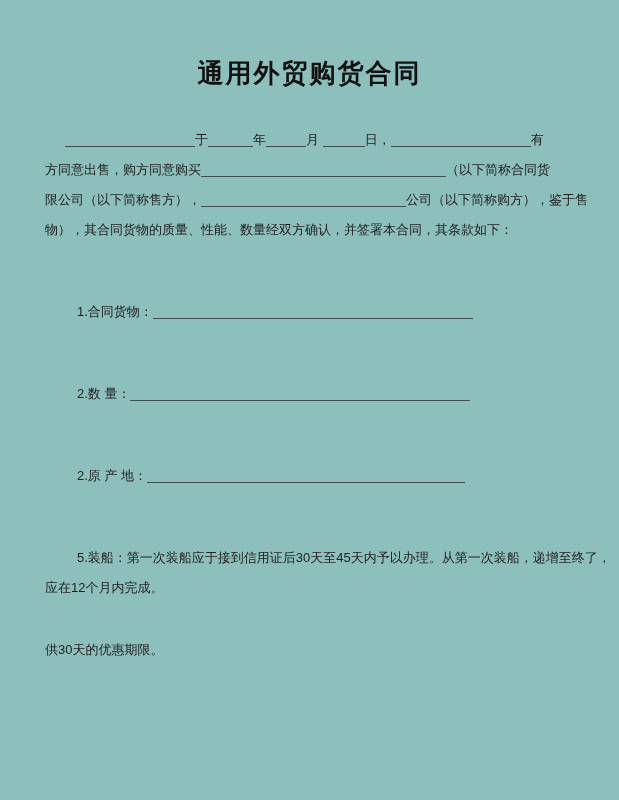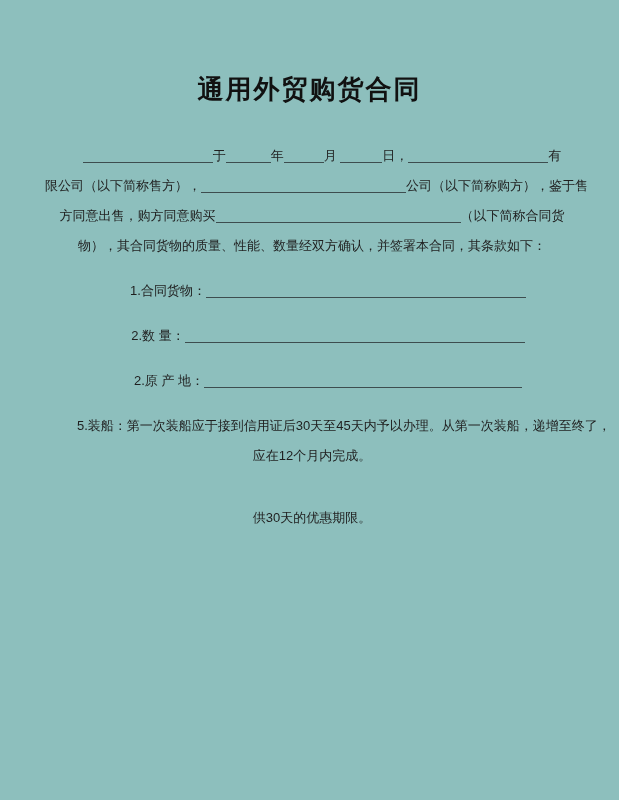--- a/index.html
+++ b/index.html
@@ -5,54 +5,54 @@
   html, body { margin: 0; padding: 0; }
   body {
     width: 619px;
     height: 800px;
     background: #8dbfbd;
     font-family: "Liberation Sans", "DejaVu Sans", sans-serif;
     color: #1f1f1f;
     overflow: hidden;
   }
   .title {
-    padding-top: 72px;
+    padding-top: 56px;
     text-align: center;
     font-size: 26px;
     font-weight: bold;
     letter-spacing: 2px;
     color: #111;
   }
   .doc {
     margin: 0 40px 0 45px;
     font-size: 13px;
   }
   .section { line-height: 30px; }
   .section:nth-child(1) { margin-top: 34px; }      
-  .section:nth-child(n+2) { margin-top: 15px; }    
+  .section:nth-child(n+2) { margin-top: 52px; }    
   .section:nth-child(n+6) { margin-top: 31px; line-height: 32px; } 
-  .line { white-space: nowrap; text-align: center; }
+  .line { white-space: nowrap; }
   .blank {
     display: inline-block;
     height: 12px;
     border-bottom: 1px solid #3d4d4f;
     vertical-align: -3px;
   }
   .txt { white-space: pre; }
 </style>
 </head>
 <body style="background: rgb(141, 191, 189); color: rgb(31, 31, 31);">
 
 <div class="title">通用外贸购货合同</div>
 
 <div class="doc">
     <div class="section">
       <div class="line" style="text-indent: 20px;"><span class="blank" style="width: 130px; border-bottom-color: rgb(61, 77, 79);"></span><span class="txt">于</span><span class="blank" style="width: 45px; border-bottom-color: rgb(61, 77, 79);"></span><span class="txt">年</span><span class="blank" style="width: 40px; border-bottom-color: rgb(61, 77, 79);"></span><span class="txt">月 </span><span class="blank" style="width: 42px; border-bottom-color: rgb(61, 77, 79);"></span><span class="txt">日，</span><span class="blank" style="width: 140px; border-bottom-color: rgb(61, 77, 79);"></span><span class="txt">有</span></div>
+      <div class="line"><span class="txt">方同意出售，购方同意购买</span><span class="blank" style="width: 245px; border-bottom-color: rgb(61, 77, 79);"></span><span class="txt">（以下简称合同货</span></div>
       <div class="line"><span class="txt">限公司（以下简称售方），</span><span class="blank" style="width: 205px; border-bottom-color: rgb(61, 77, 79);"></span><span class="txt">公司（以下简称购方），鉴于售</span></div>
-      <div class="line"><span class="txt">方同意出售，购方同意购买</span><span class="blank" style="width: 245px; border-bottom-color: rgb(61, 77, 79);"></span><span class="txt">（以下简称合同货</span></div>
       <div class="line"><span class="txt">物），其合同货物的质量、性能、数量经双方确认，并签署本合同，其条款如下：</span></div>
     </div>
     <div class="section">
       <div class="line" style="text-indent: 32px;"><span class="txt">1.合同货物：</span><span class="blank" style="width: 320px; border-bottom-color: rgb(61, 77, 79);"></span></div>
     </div>
     <div class="section">
       <div class="line" style="text-indent: 32px;"><span class="txt">2.数 量：</span><span class="blank" style="width: 340px; border-bottom-color: rgb(61, 77, 79);"></span></div>
     </div>
     <div class="section">
       <div class="line" style="text-indent: 32px;"><span class="txt">2.原 产 地：</span><span class="blank" style="width: 318px; border-bottom-color: rgb(61, 77, 79);"></span></div>

